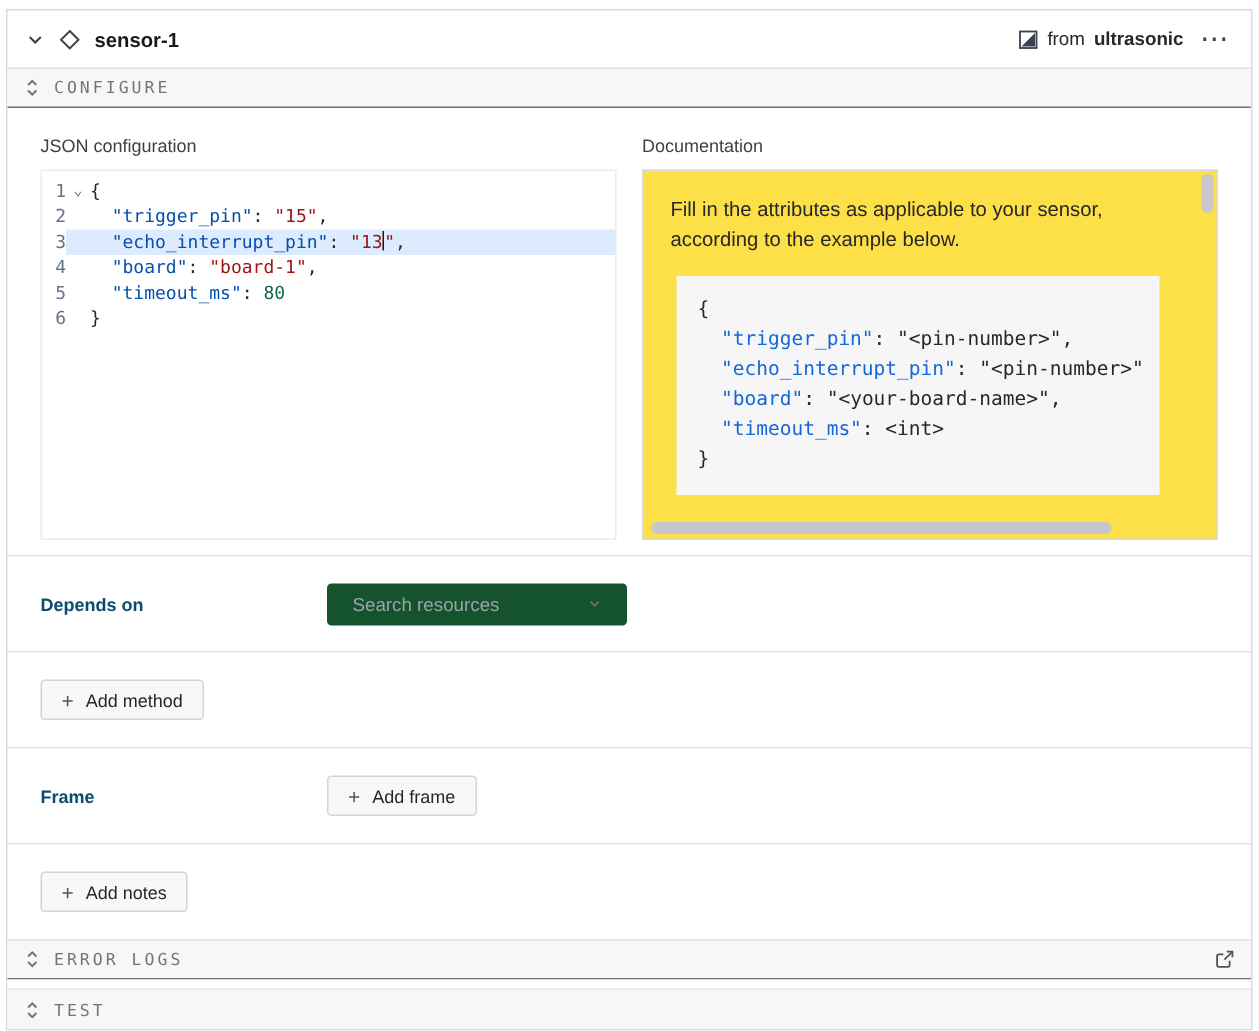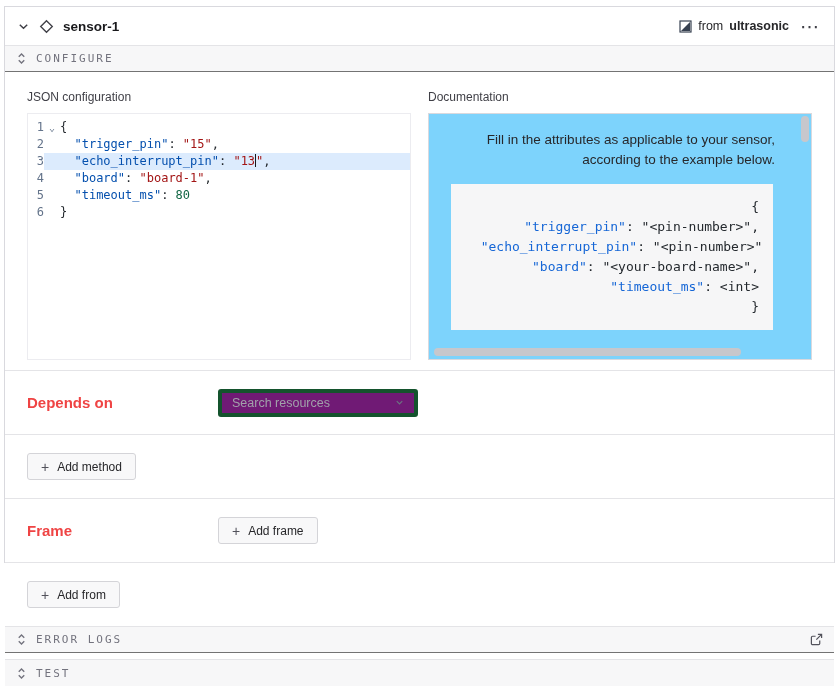--- a/index.html
+++ b/index.html
@@ -3,21 +3,21 @@
 <meta charset="utf-8">
 <style>
   * { margin:0; padding:0; box-sizing:border-box; }
   html,body { background:#ffffff; }
   body {
     width:839px; height:687px; overflow:hidden;
     font-family:"Liberation Sans", sans-serif;
     color:#18181b; font-size:13px;
   }
   .panel {
-    position:relative; margin:6px 4px 0 4px; width:831px; height:557px;
+    position:relative; margin:6px 4px 0 4px; width:831px; height:681px;
     border:1px solid #d9d9de; background:#fff;
   }
 
   
   .hdr { display:flex; align-items:center; height:38px; padding:0 12px; gap:9px; }
   .icon-btn { display:inline-flex; align-items:center; justify-content:center; cursor:pointer; background:none; border:none; }
   .hdr-title { font-size:13.5px; font-weight:700; color:#18181b; }
   .pill {
     display:inline-flex; align-items:center; gap:6px;
     background:#ececf0; border-radius:999px; padding:4px 12px;
@@ -56,41 +56,41 @@
   .fold { width:16px; flex:none; text-align:center; color:#64748b; font-size:10px; }
   .lc { flex:1; white-space:pre; color:#24292e; }
   .code-line.active .fold, .code-line.active .lc { background:#dcebfd; }
   .t-key { color:#0550ae; }
   .t-str { color:#a31515; }
   .t-num { color:#116644; }
   .t-p   { color:#24292e; }
   .caret { display:inline-block; width:0; border-left:1.5px solid #18181b; height:13px; vertical-align:-2px; }
 
   
-  .doc-panel { position:relative; height:247px; border:1px solid #d9d9de; background:#7dd3fc; padding:16px 16px 0 18px; overflow:hidden;text-align:right; }
+  .doc-panel { position:relative; height:247px; border:1px solid #d9d9de; background:#fde047; padding:16px 16px 0 18px; overflow:hidden; }
   .doc-intro { font-size:13.5px; line-height:20px; color:#27272a; padding-right:20px; }
   .doc-code {
     margin:14px 22px 0 4px; background:#f6f6f7; padding:13px 14px;
     font-family:"DejaVu Sans Mono", monospace; font-size:13px; line-height:20px;
     white-space:pre; overflow:hidden; color:#24292e;
   }
   .doc-code .t-key { color:#1566d6; }
   .vscroll { position:absolute; top:2px; right:2px; width:8px; bottom:14px; }
   .vthumb { width:8px; height:26px; background:#c7c7cc; border-radius:4px; }
   .hscroll { position:absolute; left:5px; right:16px; bottom:3px; height:8px; }
   .hthumb { width:85%; height:8px; background:#c7c7cc; border-radius:4px; }
 
   
   .row {
     display:grid; grid-template-columns:191px 1fr; align-items:center;
     height:64px; padding:0 22px; border-top:1px solid #e4e4e7;
   }
-  .row-label { font-size:15px; font-weight:700; color:#ef4444; }
+  .row-label { font-size:12px; font-weight:700; color:#0c4a6e; }
   .select {
-    width:200px; height:28px; border:4px solid #14532d; border-radius:3px; background:#701a75;
+    width:200px; height:28px; border:7px solid #14532d; border-radius:3px; background:#14532d;
     display:flex; align-items:center; justify-content:space-between; padding:0 9px 0 10px; cursor:pointer;
   }
   .select-ph { font-size:12.5px; color:#a1a1aa; }
   .btn {
     display:inline-flex; align-items:center; gap:8px; height:27px; padding:0 13px;
     background:#f8f8f9; border:1px solid #d4d4d8; border-radius:3px;
     font-size:12px; color:#27272a; cursor:pointer; font-family:"Liberation Sans", sans-serif;
   }
   .plus { font-size:14px; color:#52525b; line-height:1; font-weight:400; }
   svg { display:block; }
@@ -217,21 +217,21 @@
         <span class="plus">+</span>
         <span>Add frame</span>
       </button>
     </div>
   </div>
 
   <div class="row">
     <div>
       <button class="btn">
         <span class="plus">+</span>
-        <span>Add from</span>
+        <span>Add notes</span>
       </button>
     </div>
   </div>
 
   <div class="bar">
     <span class="icon-btn">
       <svg width="11" height="13" viewBox="0 0 12 14">
           <polyline points="3,5 6,2 9,5" fill="none" stroke="#73737e" stroke-width="1.5"></polyline>
           <polyline points="3,9 6,12 9,9" fill="none" stroke="#73737e" stroke-width="1.5"></polyline>
         </svg>

